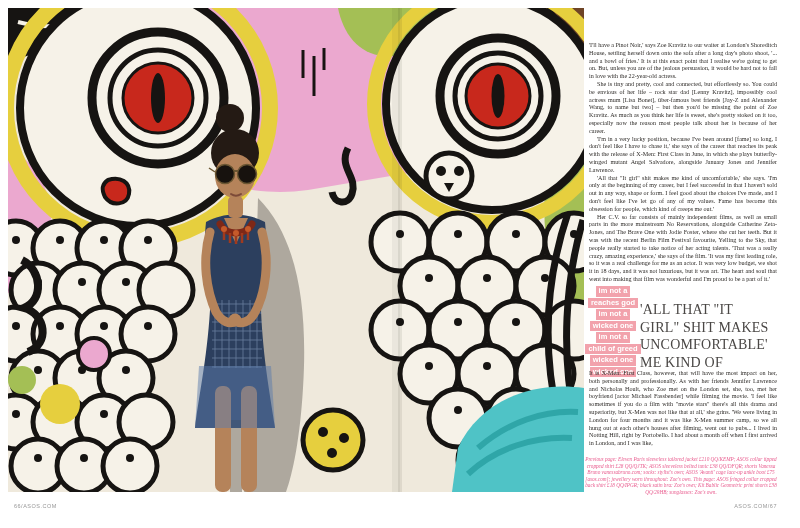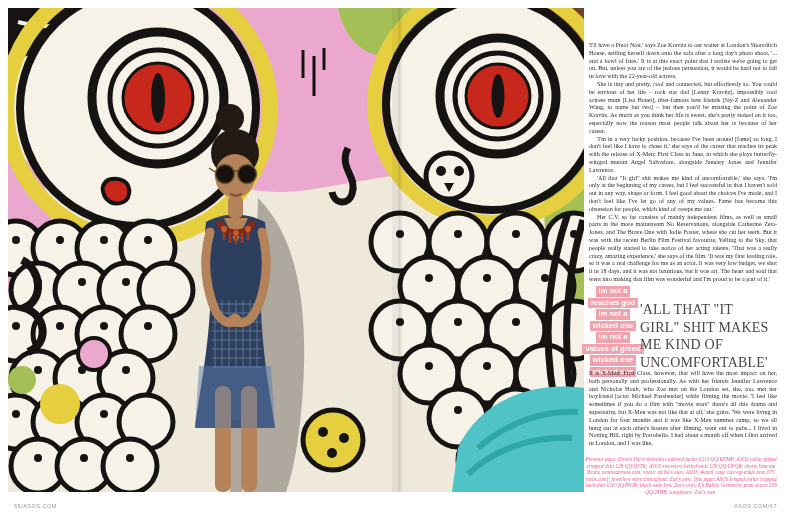--- a/index.html
+++ b/index.html
@@ -253,30 +253,30 @@
     <p>'All that "It girl" shit makes me kind of uncomfortable,' she says. 'I'm only at the beginning of my career, but I feel successful in that I haven't sold out in any way, shape or form. I feel good about the choices I've made, and I don't feel like I've let go of any of my values. Fame has become this obsession for people, which kind of creeps me out.'</p>
     <p>Her C.V. so far consists of mainly independent films, as well as small parts in the more mainstream No Reservations, alongside Catherine Zeta-Jones, and The Brave One with Jodie Foster, where she cut her teeth. But it was with the recent Berlin Film Festival favourite, Yelling to the Sky, that people really started to take notice of her acting talents. 'That was a really crazy, amazing experience,' she says of the film. 'It was my first leading role, so it was a real challenge for me as an actor. It was very low budget, we shot it in 18 days, and it was not luxurious, but it was art. The heart and soul that went into making that film was wonderful and I'm proud to be a part of it.'</p>
   </div>
 
   <div class="lyric-overlay">
     <span class="lyric-line">im not a</span>
     <span class="lyric-line">reaches god</span>
     <span class="lyric-line">im not a</span>
     <span class="lyric-line">wicked one</span>
     <span class="lyric-line">im not a</span>
-    <span class="lyric-line">values of greed</span>
+    <span class="lyric-line">child of greed</span>
     <span class="lyric-line">wicked one</span>
     <span class="lyric-line">wicked one</span>
   </div>
 
   <div class="pull-quote">
     <div>'ALL THAT "IT</div>
     <div>GIRL" SHIT MAKES</div>
+    <div>UNCOMFORTABLE'</div>
     <div>ME KIND OF</div>
-    <div>UNCOMFORTABLE'</div>
   </div>
 
   <div class="article-bottom">
     <p>It is X-Men: First Class, however, that will have the most impact on her, both personally and professionally. As with her friends Jennifer Lawrence and Nicholas Hoult, who Zoe met on the London set, she, too, met her boyfriend [actor Michael Fassbender] while filming the movie. 'I feel like sometimes if you do a film with "movie stars" there's all this drama and superiority, but X-Men was not like that at all,' she grins. 'We were living in London for four months and it was like X-Men summer camp, so we all hung out at each other's houses after filming, went out to pubs... I lived in Notting Hill, right by Portobello. I had about a month off when I first arrived in London, and I was like,</p>
   </div>
 
   <div class="credits">Previous page: Eleven Paris sleeveless tailored jacket £210 QQ/KEMP; ASOS collar tipped cropped shirt £28 QQ/QJTK; ASOS sleeveless belted tunic £38 QQ/DFQR; shorts Vanessa Bruno vanessabruno.com; socks: stylist's own; ASOS 'Avanti' cage lace-up ankle boot £75 [asos.com]; jewellery worn throughout: Zoe's own. This page: ASOS fringed collar cropped back shirt £18 QQ/IPGR; black satin bra: Zoe's own; Kit Bablic Geometric print shorts £38 QQ/29HB; sunglasses: Zoe's own.</div>
 
   <div class="footer footer-left">66/ASOS.COM</div>
   <div class="footer footer-right">ASOS.COM/67</div>

